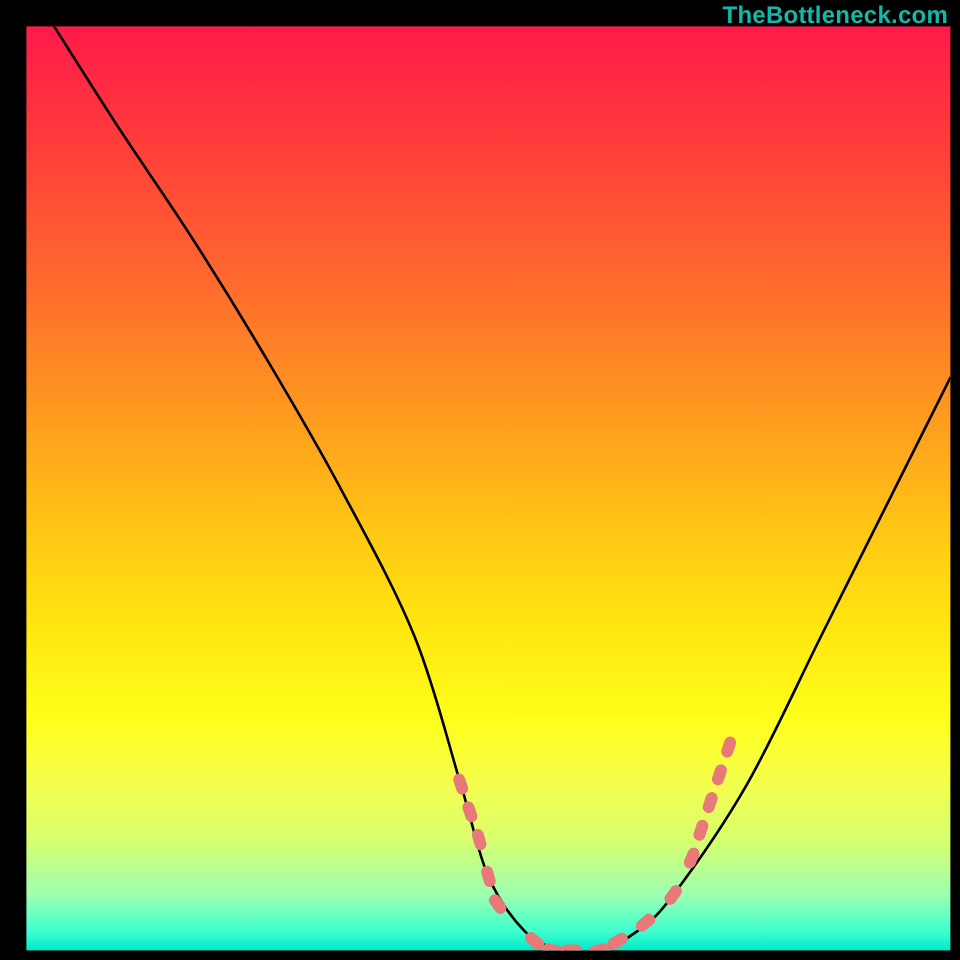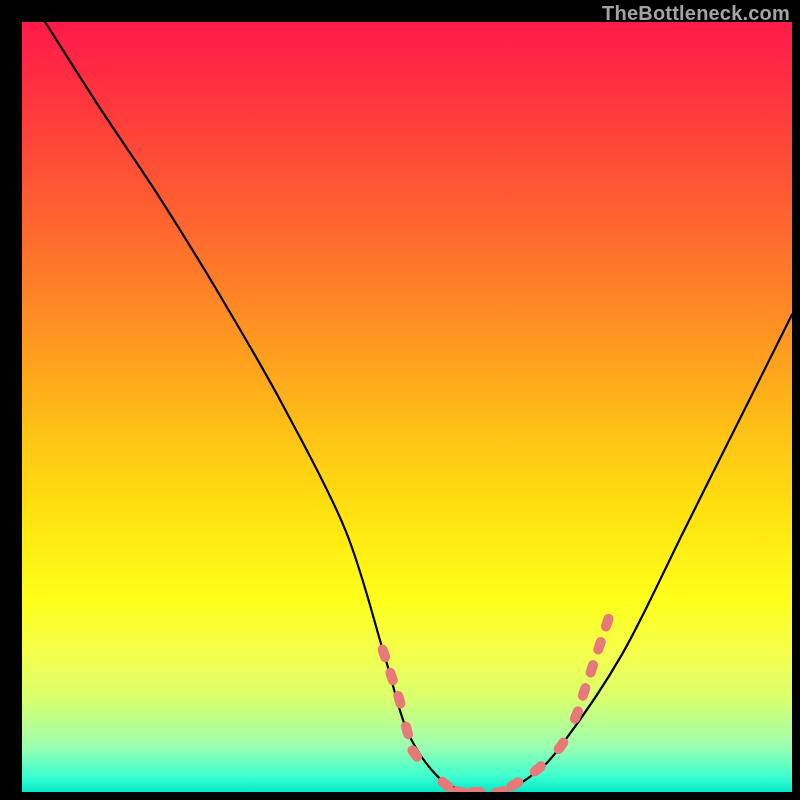--- a/index.html
+++ b/index.html
@@ -35,21 +35,21 @@
       #d8ff6e 88%,
       #9dffb0 94%,
       #3dffd0 98%,
       #00e8c8 100%
     );
   }
   .attribution {
     position: absolute;
     top: 2px;
     right: 10px;
-    color: #a3a3a3;
+    color: #14b8a6;
     font-size: 20px;
     font-weight: 600;
     letter-spacing: 0.2px;
   }
   svg.curve {
     position: absolute;
     left: 0;
     top: 0;
     width: 770px;
     height: 770px;

